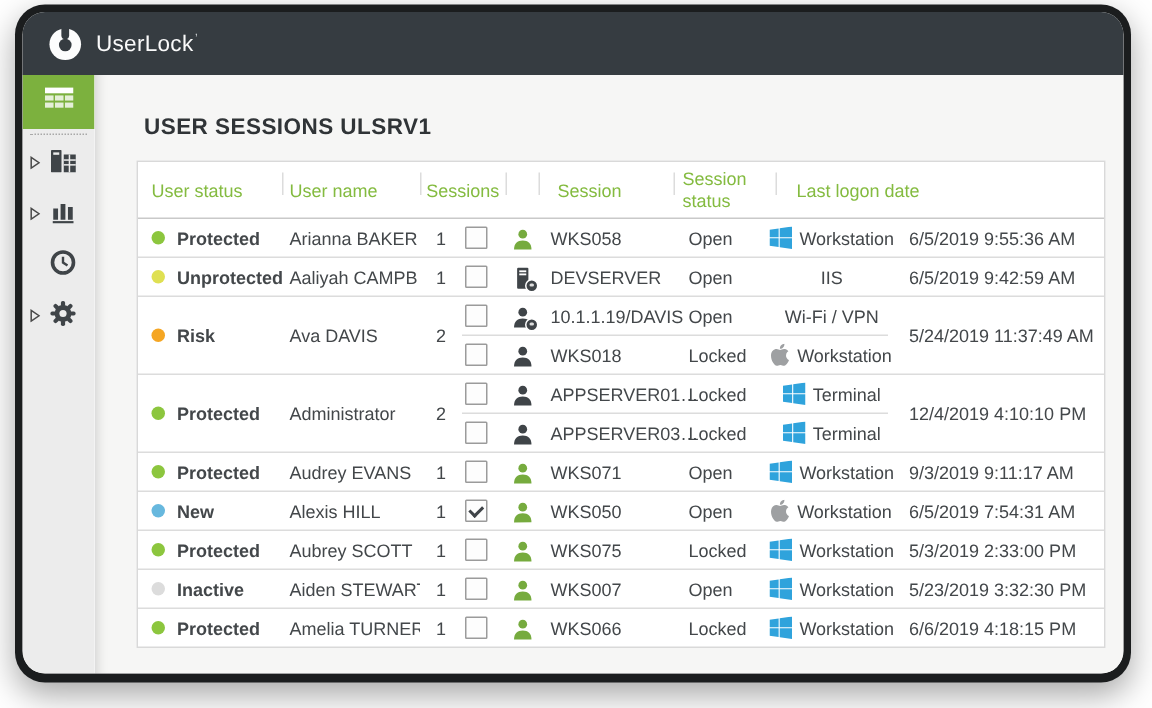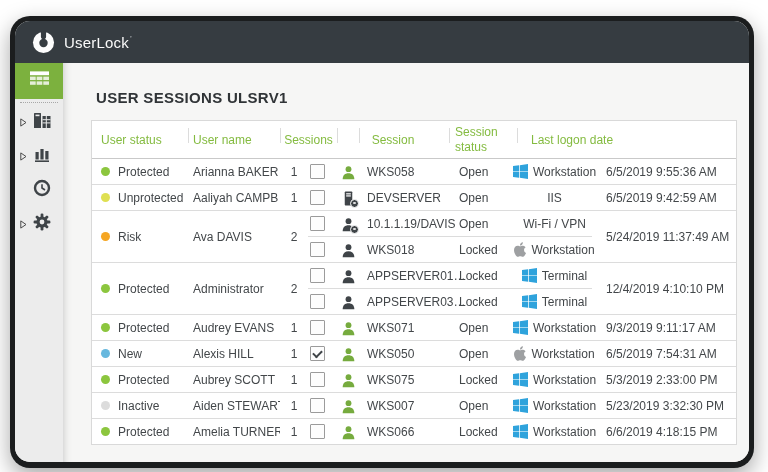--- a/index.html
+++ b/index.html
@@ -1,17 +1,17 @@
 <!DOCTYPE html>
 <html><head>
 <meta charset="utf-8">
 <style>
   html,body{margin:0;padding:0;background:#fff;width:768px;height:472px;overflow:hidden;
     font-family:"Liberation Sans","DejaVu Sans",sans-serif;}
-  .window{position:absolute;left:10px;top:16px;width:744px;height:452px;background:#1b1d1e;
+  .window{position:absolute;left:10px;top:3px;width:744px;height:452px;background:#1b1d1e;
     border-radius:20px;padding:5px 5px 6px 5px;box-sizing:border-box;
     box-shadow:0 8px 22px rgba(0,0,0,.35);}
   .inner{width:100%;height:100%;border-radius:15px;overflow:hidden;display:flex;flex-direction:column;background:#f6f6f5;}
   
   .topbar{height:42px;flex:0 0 42px;background:#363c41;display:flex;align-items:center;padding-left:17px;}
   .logo{display:inline-flex;margin-right:9px;}
   .logo-text{color:#fafafa;font-size:15px;letter-spacing:.2px;}
   .tm{color:#cfd2d4;font-size:8px;vertical-align:top;margin-left:1px;position:relative;top:-4px;}
   
   .content{flex:1;display:flex;box-shadow:inset 0 7px 7px -7px rgba(0,0,0,.28);}
@@ -36,21 +36,21 @@
   .th-session{width:112px;justify-content:center;}
   .th-session::after{content:"";position:absolute;left:22px;top:7px;height:15px;width:1px;background:#dcdcdc;}
   .th-sstatus{width:68px;padding-left:6px;line-height:1.2;}
   .th-sstatus span{display:block;width:50px;}
   .th-stype{width:75px;justify-content:center;}
   .th-date{width:144px;padding-left:14px;}
   .tbody{font-size:12px;color:#43474a;}
   .group{display:flex;align-items:center;border-top:1px solid #dcdcdc;cursor:default;}
   .tbody .group:first-child{border-top:none;}
   .cell{box-sizing:border-box;display:flex;align-items:center;}
-  .cell-status{width:96px;padding-left:9px;}
+  .cell-status{width:96px;padding-left:9px;font-weight:bold;}
   .dot{width:9px;height:9px;border-radius:50%;margin-right:8px;flex:0 0 9px;}
   .cell-name{width:92px;padding-left:5px;white-space:nowrap;overflow:hidden;}
   .cell-count{width:28px;justify-content:center;}
   .sessions-block{width:284px;display:flex;flex-direction:column;}
   .subdivider{height:1px;background:#dcdcdc;}
   .subrow{height:25px;display:flex;align-items:center;cursor:pointer;}
   .sr{box-sizing:border-box;display:flex;align-items:center;height:100%;}
   .sr-check{width:29px;padding-left:2px;}
   .sr-icon{width:22px;justify-content:center;}
   .sr-name{width:90px;padding-left:8px;white-space:nowrap;}

